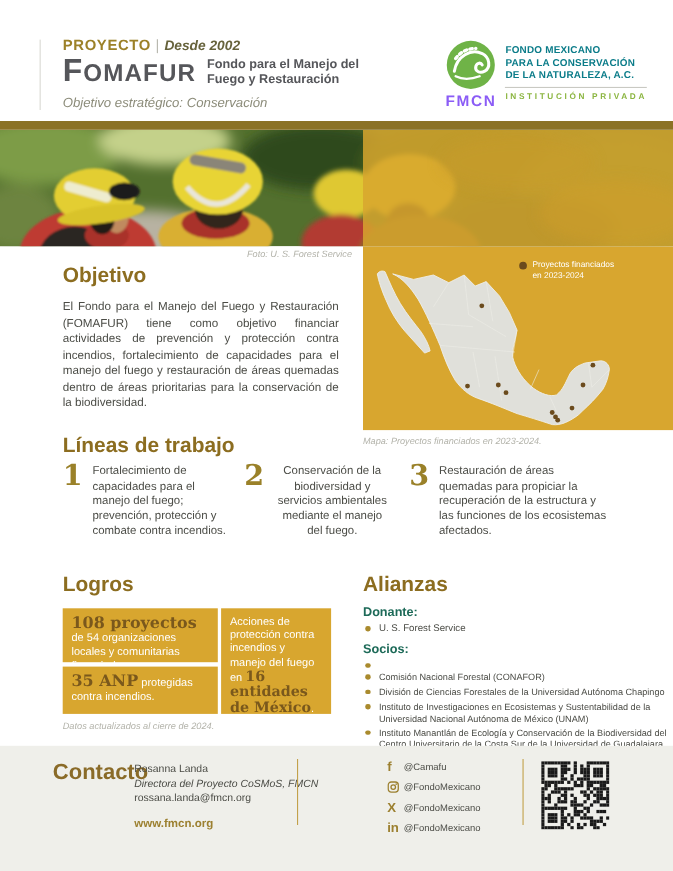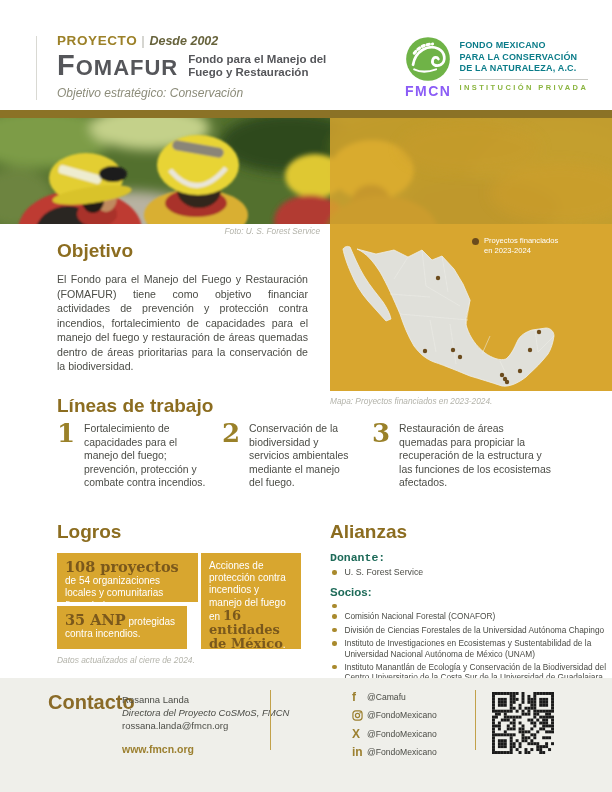--- a/index.html
+++ b/index.html
@@ -48,37 +48,37 @@
   
   .objetivo{position:absolute;left:57px;top:241px;width:251px;}
   .objetivo p{margin:12px 0 0 0;font-size:10.6px;line-height:1.37;color:#4b4c46;text-align:justify;}
   
   .lineas-title{position:absolute;left:57px;top:396px;}
   .linea{position:absolute;top:422px;display:flex;}
   .linea .num{font-family:"DejaVu Serif",serif;font-weight:bold;font-size:26px;line-height:.9;
     color:#9a8129;margin-right:9px;}
   .linea .txt{font-size:10.4px;line-height:1.3;color:#4b4c46;}
   .linea1{left:57px;} .linea1 .txt{width:122px;}
-  .linea2{left:222px;} .linea2 .txt{width:106px;}
+  .linea2{left:222px;} .linea2 .txt{width:106px;text-align:center;}
   .linea3{left:372px;} .linea3 .txt{width:152px;}
   
   .logros-title{position:absolute;left:57px;top:522px;}
   .gold-box{position:absolute;background:#d8a62f;color:#fff;font-size:10px;line-height:1.22;
     box-sizing:border-box;padding:7px 8px;}
   .box1{left:57px;top:553px;width:141px;height:49px;}
-  .box2{left:57px;top:606px;width:130px;height:43px;}
+  .box2{left:57px;top:606px;width:141px;height:43px;}
   .box3{left:201px;top:553px;width:100px;height:96px;}
   .hl{font-family:"DejaVu Serif",serif;font-weight:bold;color:#7a581c;}
   .hl-lg{font-size:14.5px;line-height:1;text-align:right;}
   .hl-md{font-size:13px;line-height:1.05;}
   .logros-note{position:absolute;left:57px;top:655px;font-size:8.4px;font-style:italic;color:#b3b3aa;}
   
   .alianzas{position:absolute;left:330px;top:522px;width:280px;}
   .al-label{font-size:11.5px;font-weight:bold;color:#1d6a58;margin-top:8px;}
-  .al-label.first{margin-top:10px;font-family:Liberation Mono, monospace;}
+  .al-label.first{margin-top:10px;}
   .bullet-list{margin:3px 0 0 0;padding:0;list-style:none;}
   .bullet-item{display:flex;margin-bottom:3px;}
   .bullet-item .dot{flex:none;width:4.5px;height:4.5px;border-radius:50%;background:#a98a2d;margin:3px 8px 0 2px;}
   .bullet-item .b-txt{font-size:8.3px;line-height:1.25;color:#4b4c46;}
   .donante-item .b-txt{font-size:8.8px;}
   
   .footer{position:absolute;left:0;top:678px;width:612px;height:136px;background:#efefea;}
   .contact-title{position:absolute;left:48px;top:14px;font-size:20px;color:#8a6b28;}
   .contact-block{position:absolute;left:122px;top:15px;font-size:9.5px;color:#4b4c46;line-height:1.38;}
   .contact-role{font-style:italic;}

